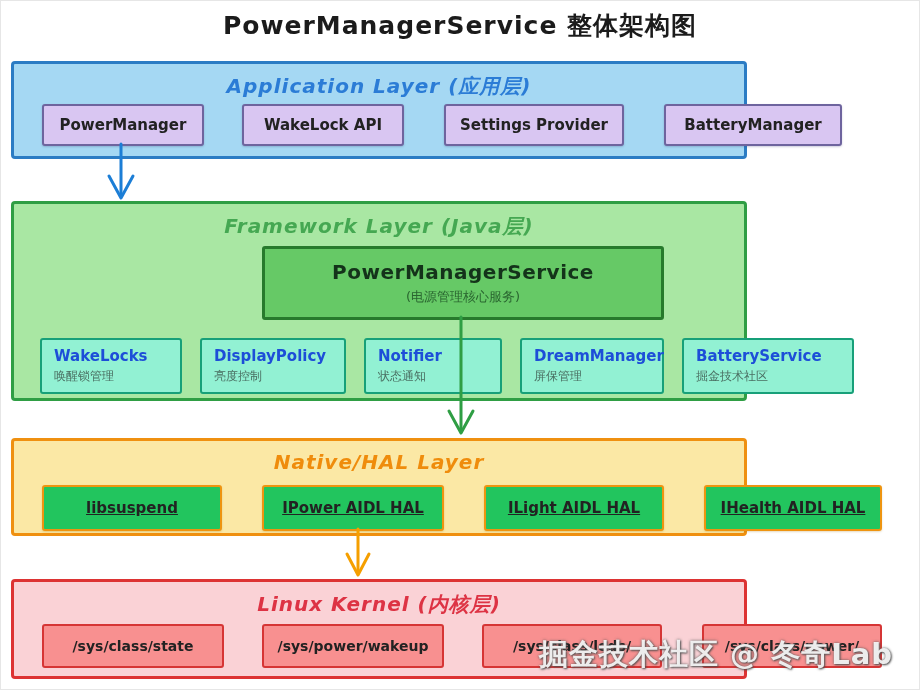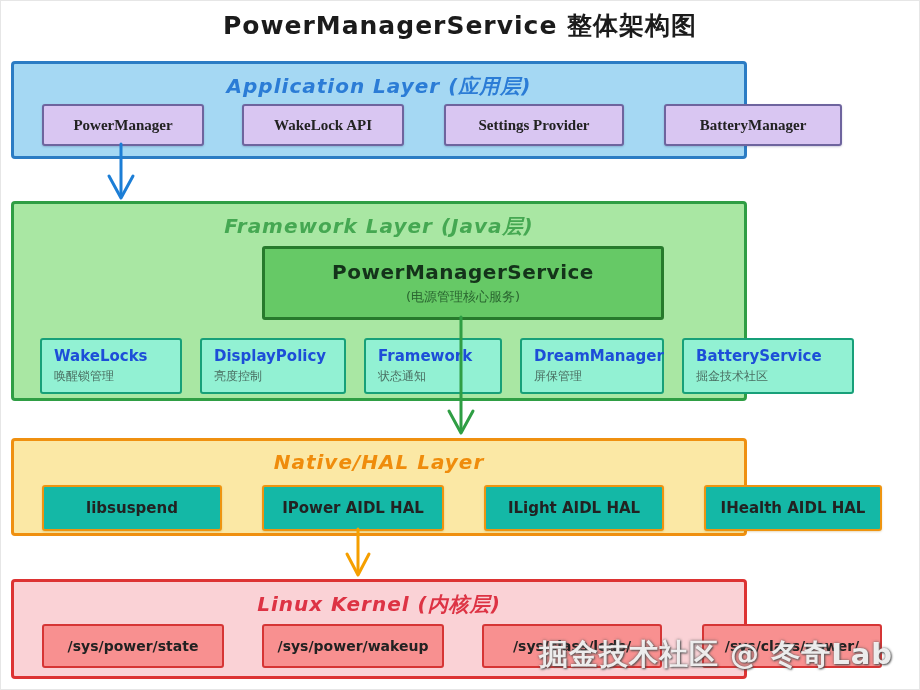--- a/index.html
+++ b/index.html
@@ -10,28 +10,28 @@
   .layer-label{position:absolute;top:9px;left:0;width:100%;text-align:center;font-size:20px;font-weight:bold;font-style:italic;letter-spacing:1px;}
   .layer-app{top:60px;height:98px;background:#a5d8f3;border:3px solid #2b7cc4;}
   .label-app{color:#2b7cd6;}
   .layer-fw{top:200px;height:200px;background:#a9e7a3;border:3px solid #2f9e44;}
   .label-fw{color:#45a852;}
   .layer-native{top:437px;height:98px;background:#fbe8a5;border:3px solid #ef9010;}
   .label-native{color:#ef8c0c;}
   .layer-kernel{top:578px;height:100px;background:#fad2d6;border:3px solid #dd3333;}
   .label-kernel{color:#dd3344;}
   .node{position:absolute;box-sizing:border-box;border-radius:3px;display:flex;flex-direction:column;align-items:center;justify-content:center;text-align:center;font-size:15px;font-weight:bold;color:#222;}
-  .node-purple{background:#d9c6f2;border:2px solid #6e649e;height:42px;top:40px;box-shadow:0 1px 2px rgba(60,60,120,.25);font-family:Liberation Serif, serif;}
+  .node-purple{background:#d9c6f2;border:2px solid #6e649e;height:42px;top:40px;box-shadow:0 1px 2px rgba(60,60,120,.25);}
   .node-main{left:248px;top:42px;width:402px;height:74px;background:#66c966;border:3px solid #277a2c;}
   .node-main .main-title{font-size:20px;font-weight:bold;color:#14331a;letter-spacing:.5px;}
   .node-main .main-sub{font-size:13px;font-weight:normal;color:#2a6630;margin-top:4px;}
   .node-mint{background:#92f1d3;border:2px solid #17a079;height:56px;top:134px;align-items:flex-start;padding-left:12px;}
   .node-mint .sub-title{font-size:15px;font-weight:bold;color:#1d4ed8;}
   .node-mint .sub-sub{font-size:12px;font-weight:normal;color:#4a6f62;margin-top:3px;}
-  .node-yellow{background:#14b8a6;border:2px solid #ee9410;height:46px;top:44px;box-shadow:0 1px 2px rgba(160,110,10,.25);}
+  .node-yellow{background:#22c55e;border:2px solid #ee9410;height:46px;top:44px;box-shadow:0 1px 2px rgba(160,110,10,.25);text-decoration:underline;}
   .node-red{background:#f89090;border:2px solid #d63535;height:44px;top:42px;font-size:14px;}
   .arrows{position:absolute;left:0;top:0;width:920px;height:690px;pointer-events:none;}
   .watermark{position:absolute;right:26px;bottom:14px;font-size:29px;font-weight:bold;color:rgba(248,248,248,.92);text-shadow:0 0 3px rgba(90,90,90,.9),1px 1px 2px rgba(70,70,70,.85);letter-spacing:1px;}
 </style>
 </head>
 <body>
 
 <div class="canvas">
 
   <div class="title">PowerManagerService 整体架构图</div>
@@ -52,21 +52,21 @@
     </div>
     <div class="node node-mint" style="left:26px;width:142px;">
       <span class="sub-title">WakeLocks</span>
       <span class="sub-sub">唤醒锁管理</span>
     </div>
     <div class="node node-mint" style="left:186px;width:146px;">
       <span class="sub-title">DisplayPolicy</span>
       <span class="sub-sub">亮度控制</span>
     </div>
     <div class="node node-mint" style="left:350px;width:138px;">
-      <span class="sub-title">Framework</span>
+      <span class="sub-title">Notifier</span>
       <span class="sub-sub">状态通知</span>
     </div>
     <div class="node node-mint" style="left:506px;width:144px;">
       <span class="sub-title">DreamManager</span>
       <span class="sub-sub">屏保管理</span>
     </div>
     <div class="node node-mint" style="left:668px;width:172px;">
       <span class="sub-title">BatteryService</span>
       <span class="sub-sub">掘金技术社区</span>
     </div>
@@ -75,21 +75,21 @@
   <section class="layer layer-native">
     <div class="layer-label label-native">Native/HAL Layer</div>
     <div class="node node-yellow" style="left:28px;width:180px;">libsuspend</div>
     <div class="node node-yellow" style="left:248px;width:182px;">IPower AIDL HAL</div>
     <div class="node node-yellow" style="left:470px;width:180px;">ILight AIDL HAL</div>
     <div class="node node-yellow" style="left:690px;width:178px;text-align:center;">IHealth AIDL HAL</div>
   </section>
 
   <section class="layer layer-kernel">
     <div class="layer-label label-kernel">Linux Kernel (内核层)</div>
-    <div class="node node-red" style="left:28px;width:182px;">/sys/power/state</div>
+    <div class="node node-red" style="left:28px;width:182px;">/sys/class/state</div>
     <div class="node node-red" style="left:248px;width:182px;">/sys/power/wakeup</div>
     <div class="node node-red" style="left:468px;width:180px;">/sys/class/leds/</div>
     <div class="node node-red" style="left:688px;width:180px;">/sys/class/power/</div>
   </section>
 
   <svg class="arrows" viewBox="0 0 920 690" xmlns="http://www.w3.org/2000/svg">
     <g stroke="#1c7ed6" stroke-width="3" fill="none" stroke-linecap="round" stroke-linejoin="round">
       <path d="M120 143 L120 195"></path>
       <path d="M108 175 L120 197 L132 175"></path>
     </g>

